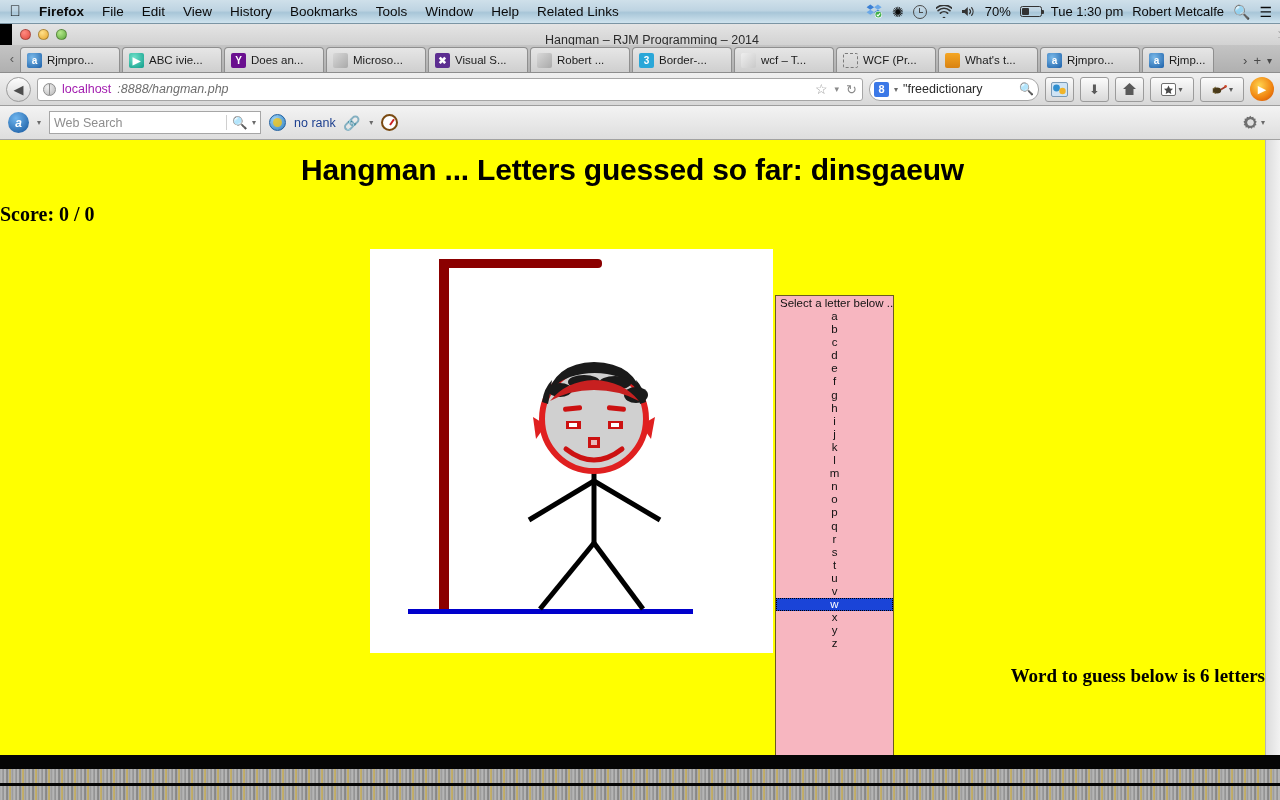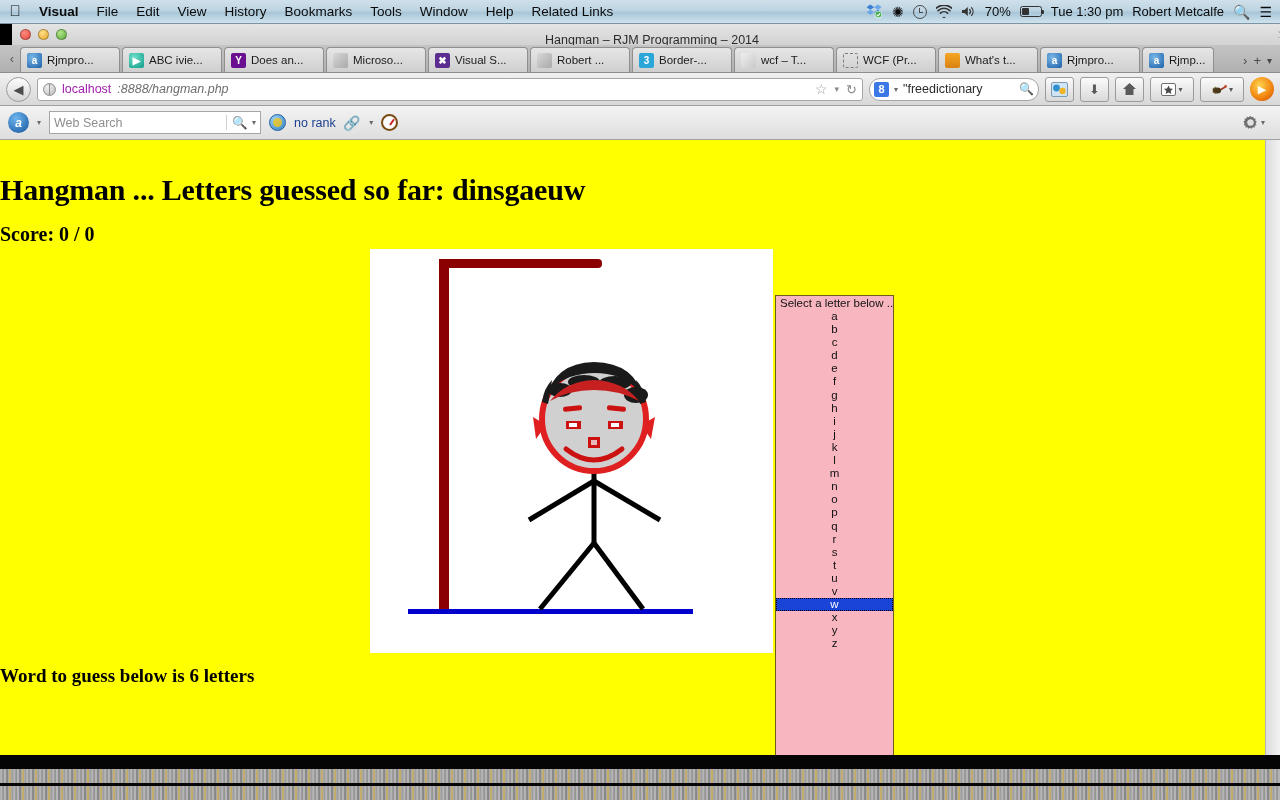--- a/index.html
+++ b/index.html
@@ -175,22 +175,22 @@
   .gear-btn { width: 36px; height: 24px; display:flex;align-items:center;justify-content:center;
     gap:3px; color:#6a6a6a; font-size:14px; }
 
   
   #page {
     position: absolute; left: 0; top: 140px; width: 1280px; height: 615px;
     background: #ffff00; overflow: hidden;
   }
   #page-inner { position: relative; width: 1265px; height: 615px; }
   #h1 {
-    text-align: left; font-family: Liberation Serif, serif; font-weight: bold;
-    font-size: 30px; color: #000; padding-top: 33px; letter-spacing: -0.2px;
+    text-align: center; font-family: Liberation Sans, sans-serif; font-weight: bold;
+    font-size: 30px; color: #000; padding-top: 13px; letter-spacing: -0.2px;
   }
   #score {
     text-align: left; font-family: "Liberation Serif", serif; font-weight: bold;
     font-size: 20px; color: #000; padding-top: 16px;
   }
   #canvas-wrap {
     position: absolute; left: 370px; top: 109px; width: 403px; height: 404px;
     background: #ffffff;
   }
   svg#hangman-svg { display: block; }
@@ -202,21 +202,21 @@
   #letter-select .opt-head {
     padding: 1px 0 1px 4px; font-size: 11.5px; text-align: left; white-space: nowrap;
   }
   #letter-select .opt {
     text-align: center; padding: 0; line-height: 13.1px; height: 13.1px; font-size: 11.5px;
   }
   #letter-select .opt.selected {
     background: #1a44d8; color: #ffffff; outline: 1px dotted #000; outline-offset: -1px;
   }
   #word-len {
-    position: absolute; left: 0; top: 525px; width: 1265px; text-align: left;
+    position: absolute; left: 0; top: 525px; width: 1265px; text-align: right;
     font-family: "Liberation Serif", serif; font-weight: bold; font-size: 19px; color: #000;
   }
   #word-masked {
     position: absolute; left: 0; top: 570px; width: 1265px; text-align: center;
     font-family: "Liberation Serif", serif; font-weight: bold; font-size: 27px; color: #d40000;
   }
   
   #page-gutter {
     position: absolute; right: 0; top: 140px; width: 15px; height: 615px;
     background: linear-gradient(to right, #dcdcdc, #f2f2f2);
@@ -234,21 +234,21 @@
       #8a8a8a 7px, #dadada 9px, #f0c020 10px, #cfcfcf 11px, #b0b0b0 13px);
     opacity: .85; }
   .dock-row.r1 { top: 14px; }
   .dock-row.r2 { top: 31px; }
 </style>
 </head>
 <body>
 
 <div id="menubar">
   <div class="mb-apple"></div>
-  <div class="mb-item bold">Visual</div>
+  <div class="mb-item bold">Firefox</div>
   <div class="mb-item">File</div>
   <div class="mb-item">Edit</div>
   <div class="mb-item">View</div>
   <div class="mb-item">History</div>
   <div class="mb-item">Bookmarks</div>
   <div class="mb-item">Tools</div>
   <div class="mb-item">Window</div>
   <div class="mb-item">Help</div>
   <div class="mb-item">Related Links</div>
 

